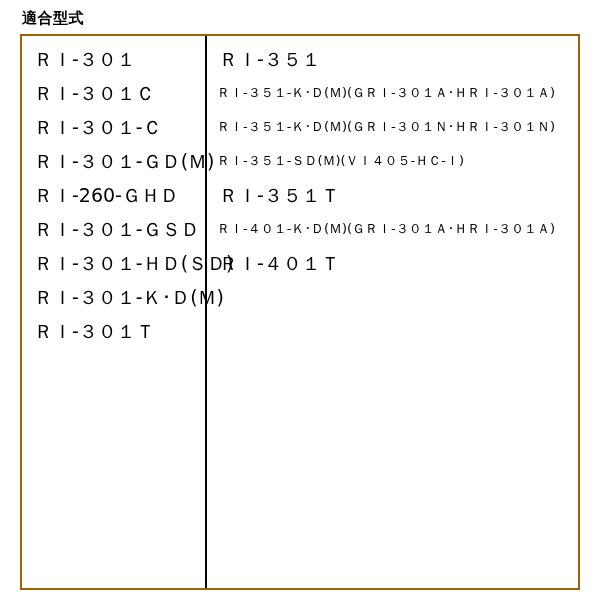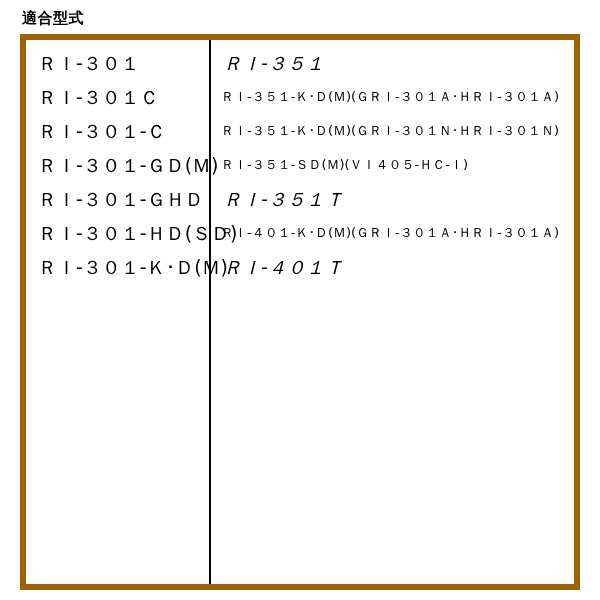--- a/index.html
+++ b/index.html
@@ -28,21 +28,21 @@
     font-weight: bold;
     letter-spacing: 0.5px;
     line-height: 20px;
   }
   .table-wrap {
     position: absolute;
     left: 20px;
     top: 34px;
     width: 560px;
     height: 556px;
-    border: 6px solid #a16207;
+    border: 2px solid #a16207;
     box-sizing: border-box;
     display: flex;
     flex-direction: row;
   }
   .col {
     box-sizing: border-box;
     padding: 6px 0 0 0;
   }
   .col-left {
     width: 185px;
@@ -68,43 +68,44 @@
     font-size: 13px;
     line-height: 34px;
     height: 34px;
     letter-spacing: 0px;
   }
   .col-left .cell.big {
     padding-left: 12px;
   }
   .col-right .cell.big {
     padding-left: 12px;
-    font-style: italic;
   }
   .col-right .cell.small {
     padding-left: 10px;
   }
 </style>
 </head>
 <body>
 
 <div class="page">
 
   <div class="title">適合型式</div>
 
   <div class="table-wrap">
 
     <div class="col col-left">
       <div class="cell big">ＲＩ-３０１</div>
       <div class="cell big">ＲＩ-３０１Ｃ</div>
       <div class="cell big">ＲＩ-３０１-Ｃ</div>
       <div class="cell big">ＲＩ-３０１-ＧＤ(Ｍ)</div>
-      <div class="cell big">ＲＩ-３０１-ＧＨＤ</div>
+      <div class="cell big">ＲＩ-260-ＧＨＤ</div>
+      <div class="cell big">ＲＩ-３０１-ＧＳＤ</div>
       <div class="cell big">ＲＩ-３０１-ＨＤ(ＳＤ)</div>
       <div class="cell big">ＲＩ-３０１-Ｋ･Ｄ(Ｍ)</div>
+      <div class="cell big">ＲＩ-３０１Ｔ</div>
     </div>
 
     <div class="col col-right">
       <div class="cell big">ＲＩ-３５１</div>
       <div class="cell small">ＲＩ-３５１-Ｋ･Ｄ(Ｍ)(ＧＲＩ-３０１Ａ･ＨＲＩ-３０１Ａ)</div>
       <div class="cell small">ＲＩ-３５１-Ｋ･Ｄ(Ｍ)(ＧＲＩ-３０１Ｎ･ＨＲＩ-３０１Ｎ)</div>
       <div class="cell small">ＲＩ-３５１-ＳＤ(Ｍ)(ＶＩ４０５-ＨＣ-Ｉ)</div>
       <div class="cell big">ＲＩ-３５１Ｔ</div>
       <div class="cell small">ＲＩ-４０１-Ｋ･Ｄ(Ｍ)(ＧＲＩ-３０１Ａ･ＨＲＩ-３０１Ａ)</div>
       <div class="cell big">ＲＩ-４０１Ｔ</div>

